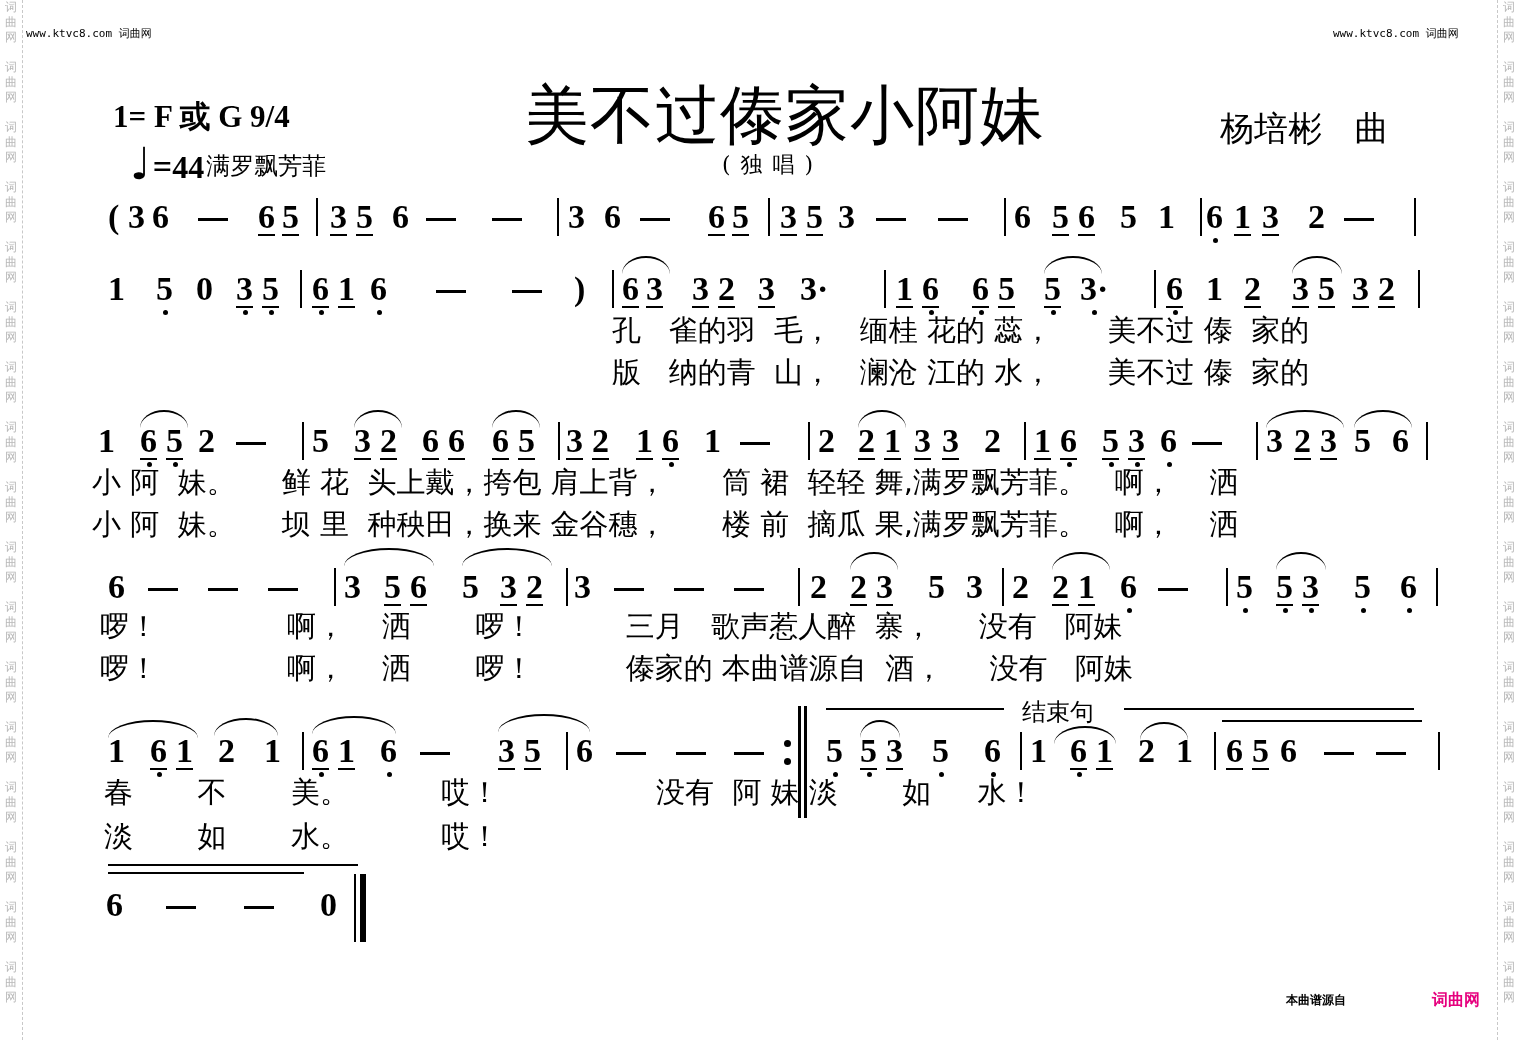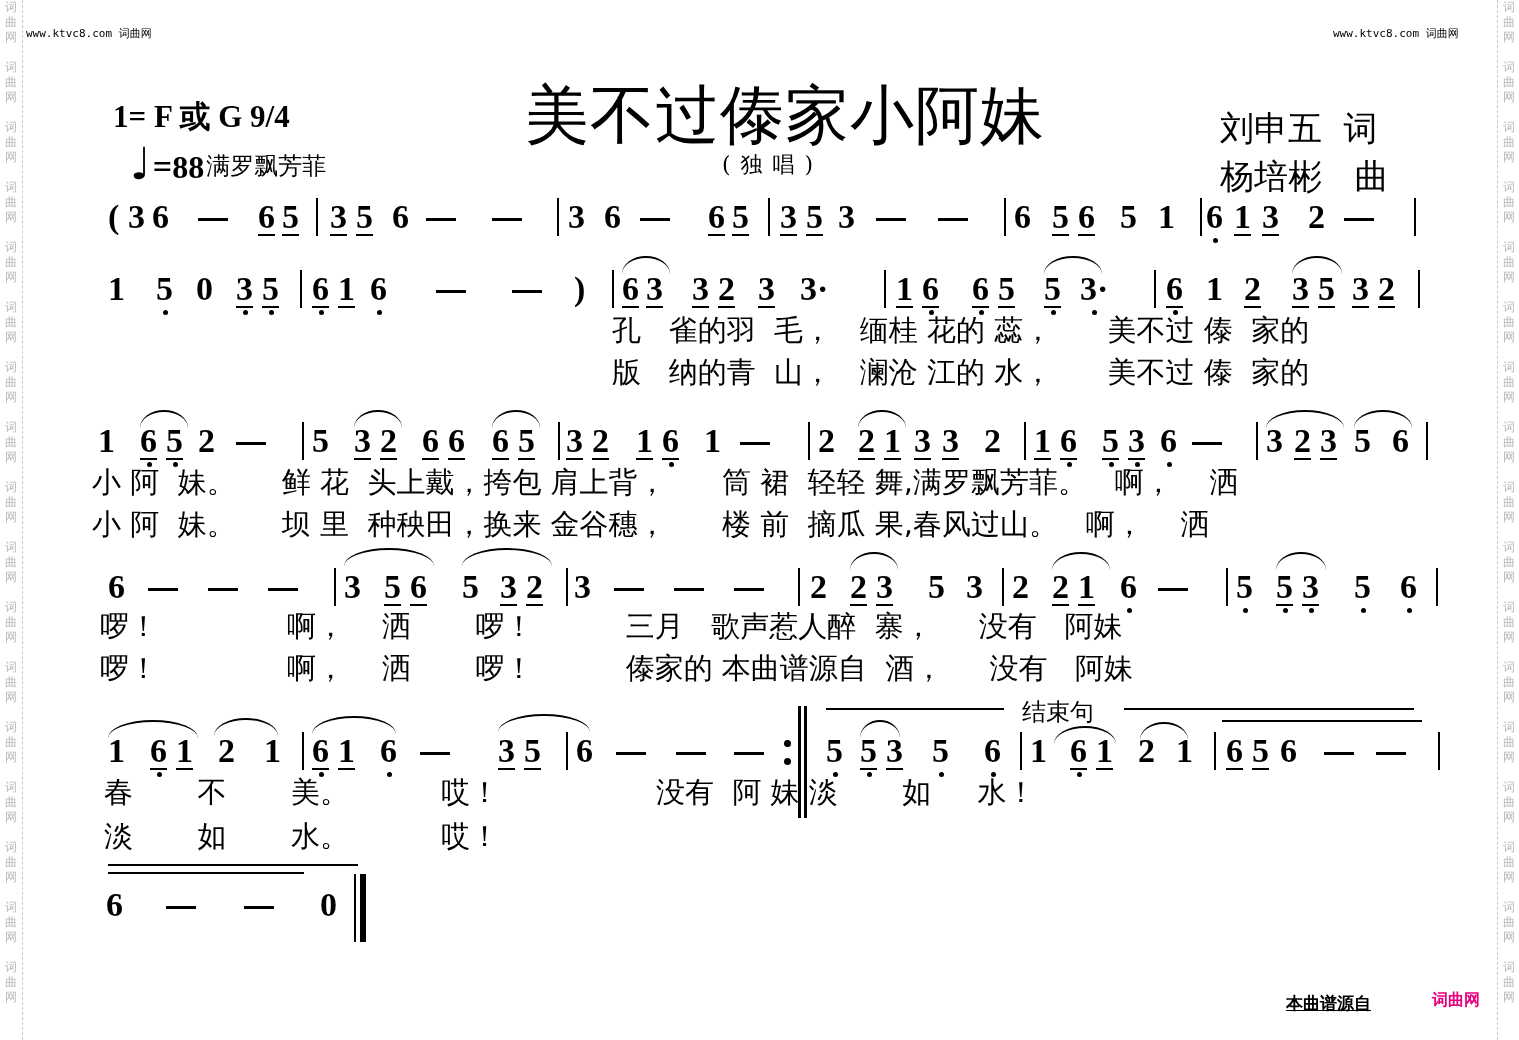--- a/index.html
+++ b/index.html
@@ -60,21 +60,21 @@
       line-height: 32px; white-space: pre;
     }
     .repeat-end { position: absolute; }
     .final-bar { position: absolute; }
     .ending-label {
       position: absolute; left: 1022px; top: 696px; font-family: Liberation Serif, serif; font-size: 24px;
     }
     .ending-rule { position: absolute; height: 2px; background: #000; }
     .footer-src {
       position: absolute; left: 1286px; top: 992px; font-family: "DejaVu Sans", sans-serif;
-      font-weight: bold; font-size: 17px; text-decoration: underline;
+      font-weight: bold; font-size: 12px;
     }
     .footer-site {
       position: absolute; left: 1432px; top: 990px; font-family: "DejaVu Sans", sans-serif;
       font-weight: bold; font-size: 16px; color: #e6007e;
     }
   </style>
 </head>
 <body>
 
 <div class="side-strip left" id="stripL">
@@ -252,27 +252,26 @@
     </span>
   </div>
 
 <div class="site-label" style="left:26px;">www.ktvc8.com 词曲网</div>
 <div class="site-label" style="left:1333px;">www.ktvc8.com 词曲网</div>
 
 <div class="key-line">1= F  或 G 9/4</div>
 <div class="tempo">
   <span class="note-glyph">♩</span>
   <span class="eq">=</span>
-  <span class="num">88</span>
+  <span class="num">44</span>
   <span class="expr">满罗飘芳菲</span>
 </div>
 <div class="song-title">美不过傣家小阿妹</div>
 <div class="subtitle">(独唱)</div>
 <div class="credits">
-  <div>刘申五  词</div>
   <div>杨培彬   曲</div>
 </div>
 
 <div id="score">
     <span class="tok" style="left: 108px; top: 200px;">(</span>
     <span class="tok" style="left: 128px; top: 200px;">3</span>
     <span class="tok" style="left: 152px; top: 200px;">6</span>
     <div class="dash" style="left: 198px; top: 218px;"></div>
     <span class="tok ul" style="left: 258px; top: 200px;">6</span>
     <span class="tok ul" style="left: 282px; top: 200px;">5</span>
@@ -388,21 +387,21 @@
     <span class="tok" style="left: 1354px; top: 424px;">5</span>
     <span class="tok" style="left: 1392px; top: 424px;">6</span>
     <div class="bar" style="left: 1426px; top: 422px;"></div>
     <div class="slur" style="left: 140px; top: 410px; width: 48px;"></div>
     <div class="slur" style="left: 354px; top: 410px; width: 48px;"></div>
     <div class="slur" style="left: 492px; top: 410px; width: 48px;"></div>
     <div class="slur" style="left: 858px; top: 410px; width: 48px;"></div>
     <div class="slur" style="left: 1266px; top: 410px; width: 78px;"></div>
     <div class="slur" style="left: 1354px; top: 410px; width: 58px;"></div>
     <div class="lyric" style="left: 92px; top: 466px;">小 阿  妹。     鲜 花  头上戴，挎包 肩上背，      筒 裙  轻轻 舞,满罗飘芳菲。   啊，    洒</div>
-    <div class="lyric" style="left: 92px; top: 508px;">小 阿  妹。     坝 里  种秧田，换来 金谷穗，      楼 前  摘瓜 果,春风过山。   啊，    洒</div>
+    <div class="lyric" style="left: 92px; top: 508px;">小 阿  妹。     坝 里  种秧田，换来 金谷穗，      楼 前  摘瓜 果,满罗飘芳菲。   啊，    洒</div>
     <span class="tok" style="left: 108px; top: 570px;">6</span>
     <div class="dash" style="left: 148px; top: 588px;"></div>
     <div class="dash" style="left: 208px; top: 588px;"></div>
     <div class="dash" style="left: 268px; top: 588px;"></div>
     <div class="bar" style="left: 334px; top: 568px;"></div>
     <span class="tok" style="left: 344px; top: 570px;">3</span>
     <span class="tok ul" style="left: 384px; top: 570px;">5</span>
     <span class="tok ul" style="left: 410px; top: 570px;">6</span>
     <span class="tok" style="left: 462px; top: 570px;">5</span>
     <span class="tok ul" style="left: 500px; top: 570px;">3</span>

